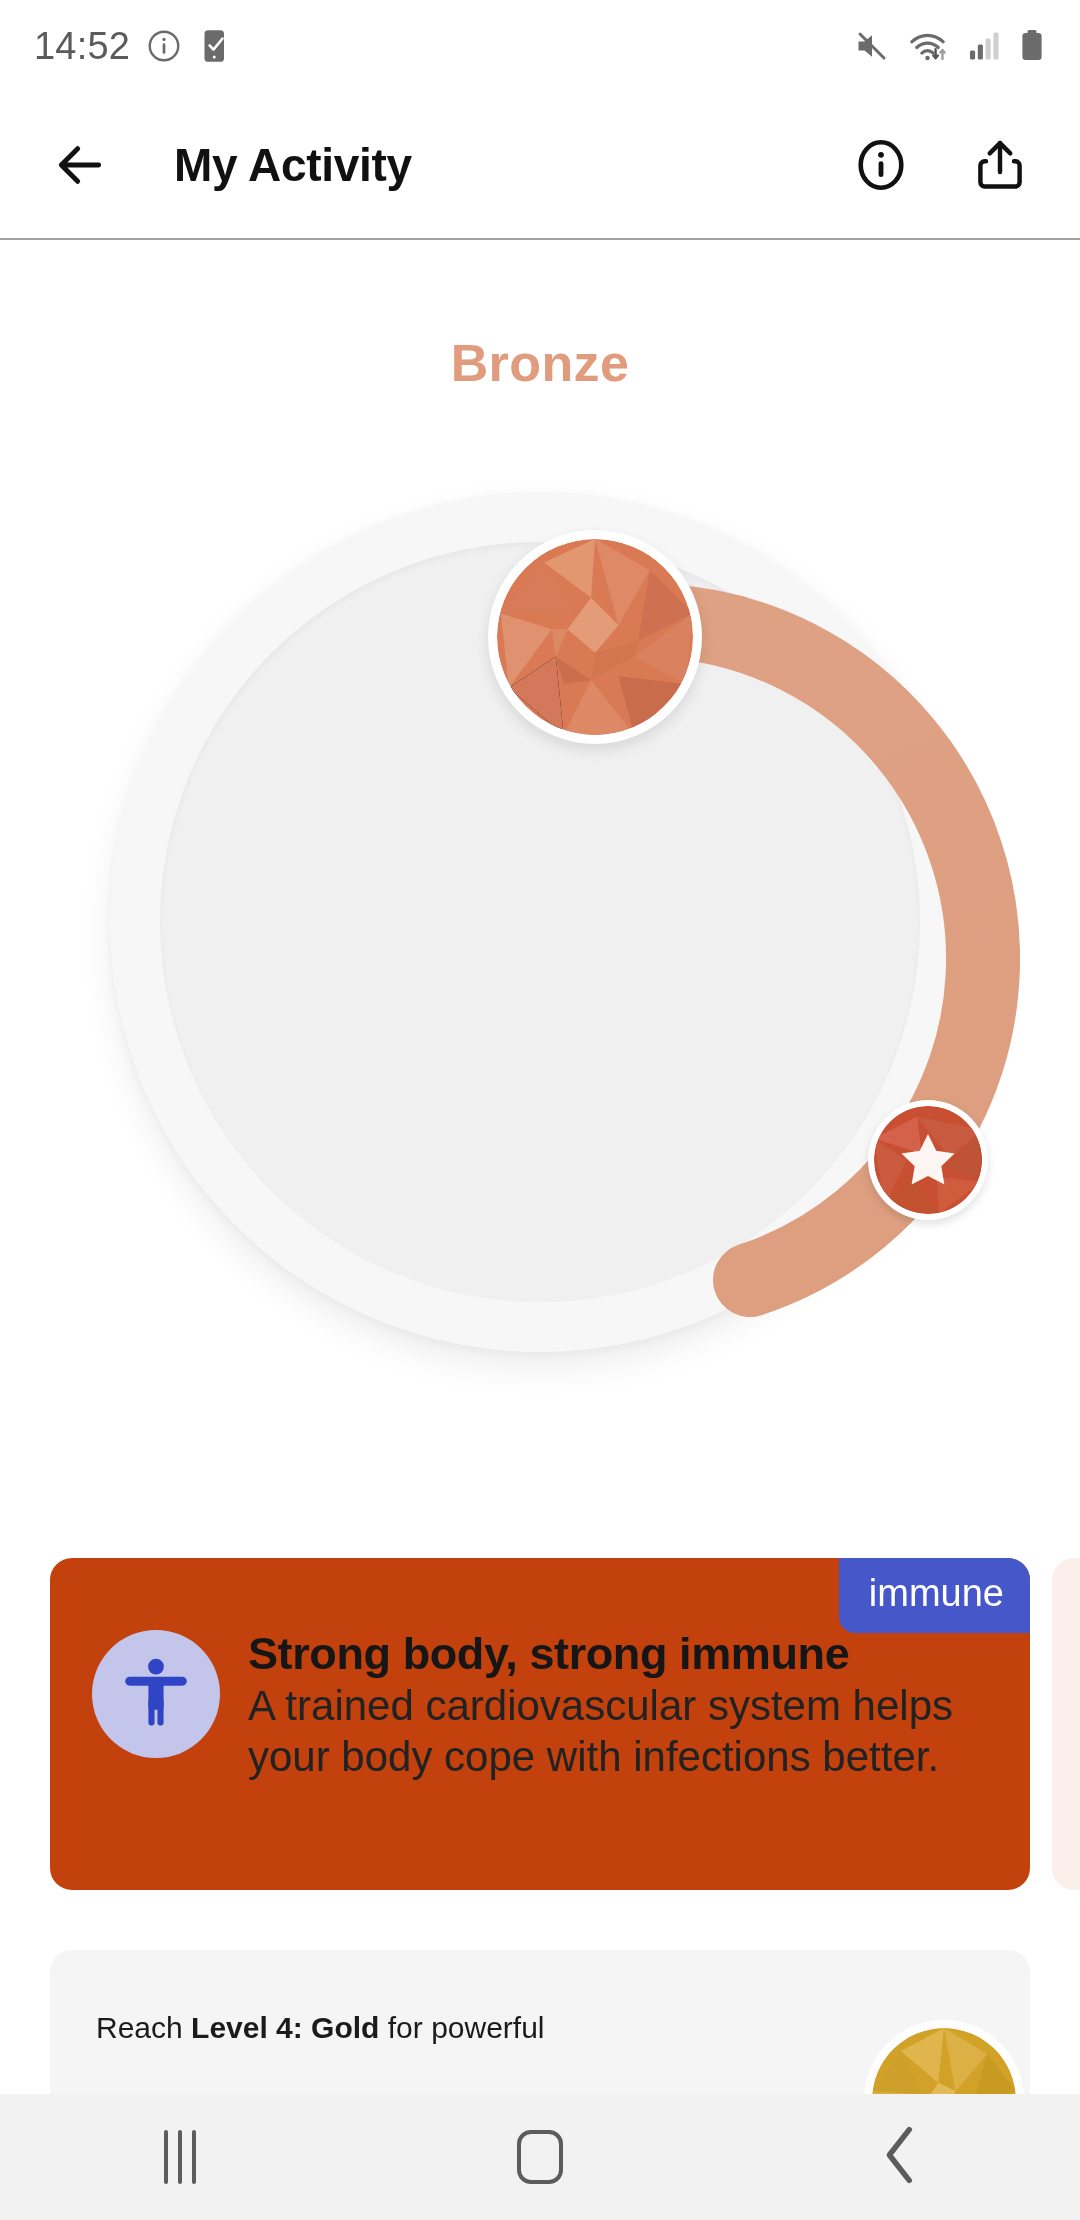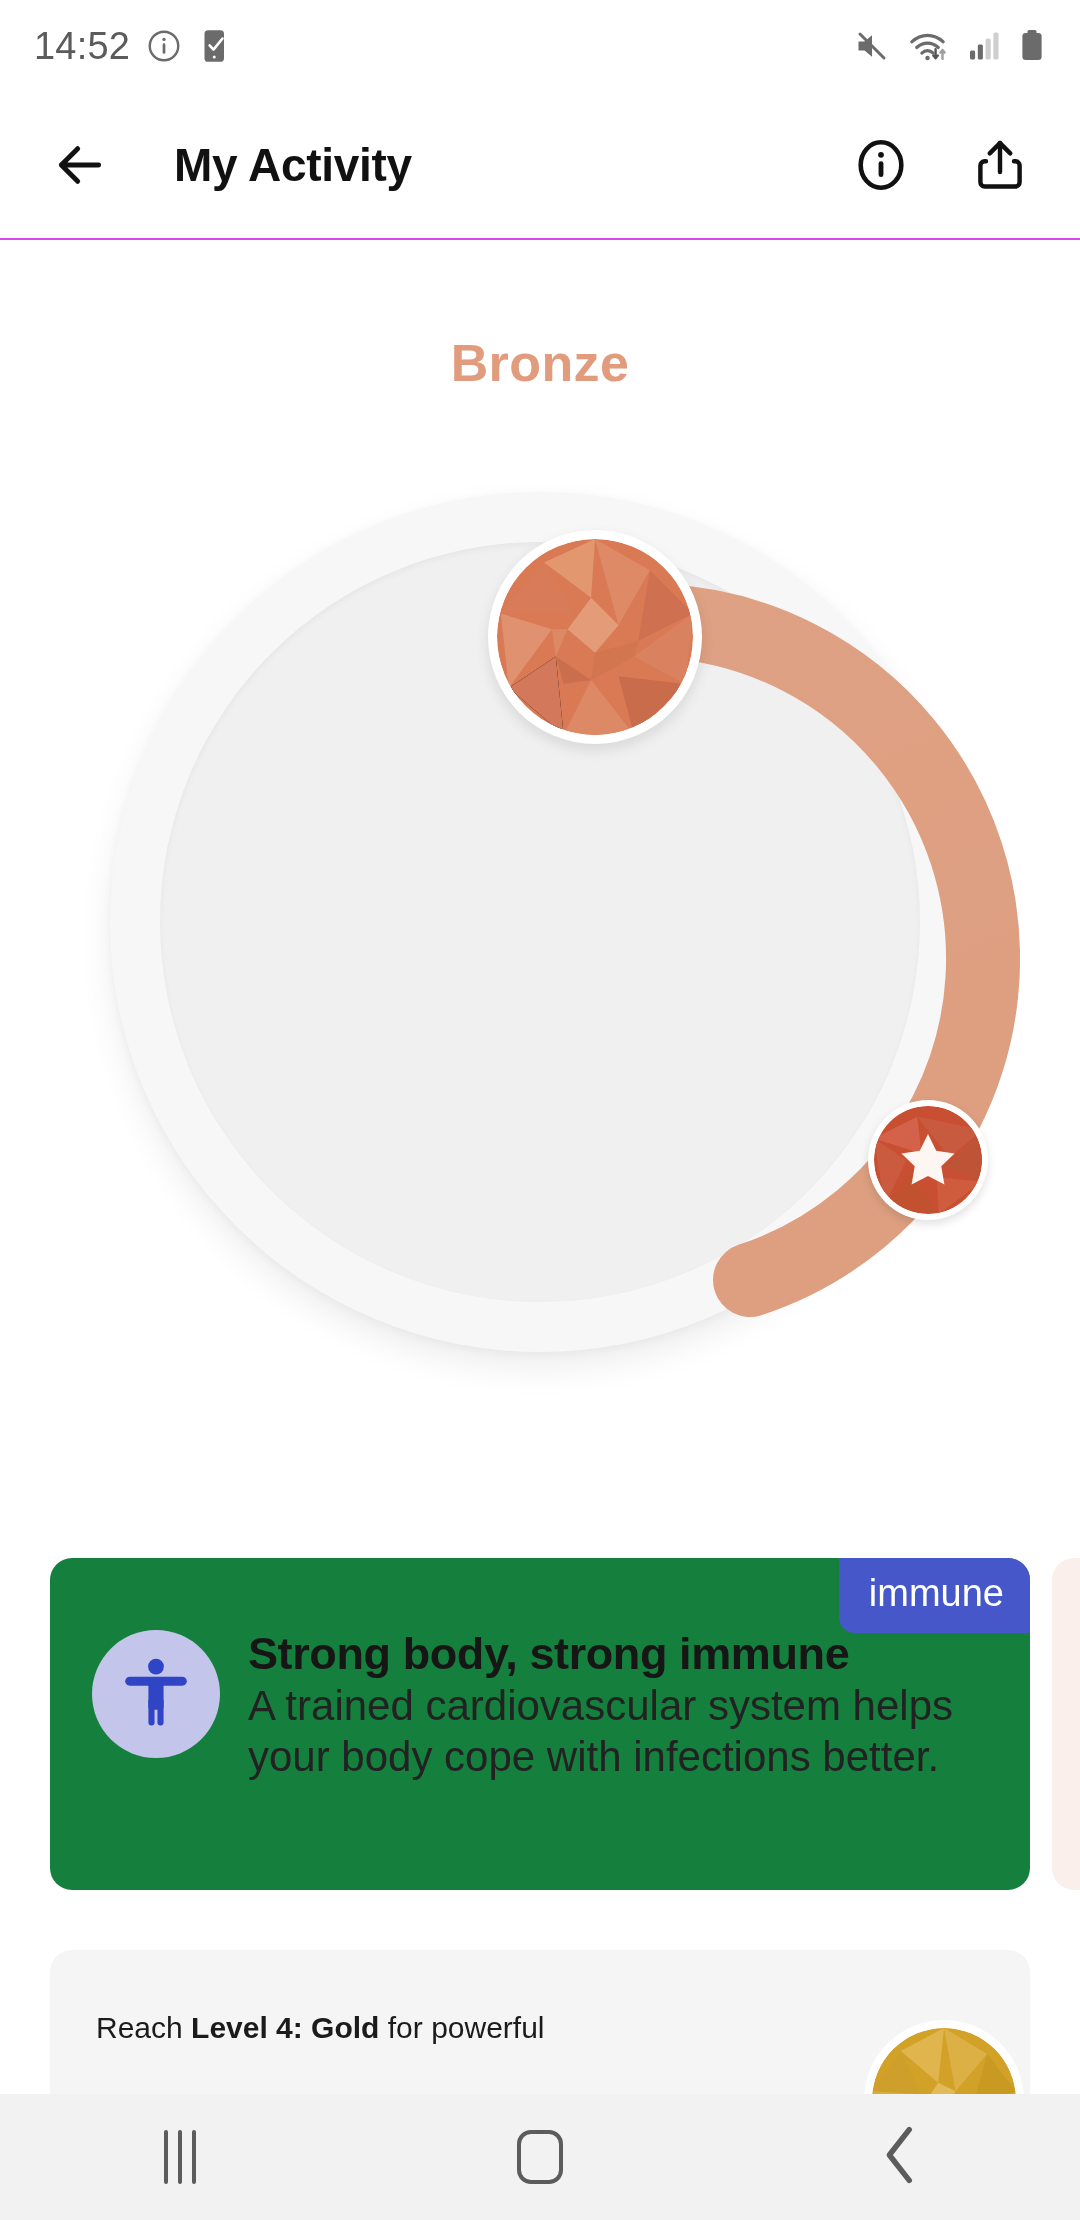--- a/index.html
+++ b/index.html
@@ -18,21 +18,21 @@
   }
   .sb-left { display:flex; align-items:center; gap:16px; }
   .sb-time { font-size:38px; color:#5b5b5b; letter-spacing:.2px; }
   .sb-right { margin-left:auto; display:flex; align-items:center; gap:14px; }
   .sb-icon { display:block; }
 
   
   .appbar {
     position:absolute; top:92px; left:0; width:1080px; height:148px;
     display:flex; align-items:center; padding:0 52px; background:#ffffff;
-    border-bottom:2px solid #d946ef;
+    border-bottom:2px solid #a3a3a3;
   }
   .appbar-title {
     font-size:46px; font-weight:700; color:#111111; margin-left:66px; letter-spacing:-.3px;
   }
   .appbar-actions { margin-left:auto; display:flex; align-items:center; gap:62px; }
   .icon-btn { display:flex; align-items:center; justify-content:center; }
 
   
   .level-name {
     position:absolute; top:333px; left:0; width:1080px; text-align:center;
@@ -78,21 +78,21 @@
     border-radius:50%; background:#ffffff; padding:6px;
     box-shadow:0 4px 10px rgba(0,0,0,.12);
     display:flex; align-items:center; justify-content:center;
   }
   .gem { width:100%; height:100%; border-radius:50%; display:block; }
 
   
   .cards-row { position:absolute; left:0; top:1558px; width:1080px; height:340px; }
   .card-immune {
     position:absolute; left:50px; top:0; width:980px; height:332px;
-    background:#15803d; border-radius:22px; overflow:hidden;
+    background:#c2410c; border-radius:22px; overflow:hidden;
   }
   .card-peek {
     position:absolute; left:1052px; top:0; width:120px; height:332px;
     background:#FAEFEB; border-radius:22px;
   }
   .badge-immune {
     position:absolute; right:0; top:0; padding:14px 26px 18px 30px;
     background:#4657C9; color:#ffffff; font-size:38px;
     border-bottom-left-radius:16px;
   }

